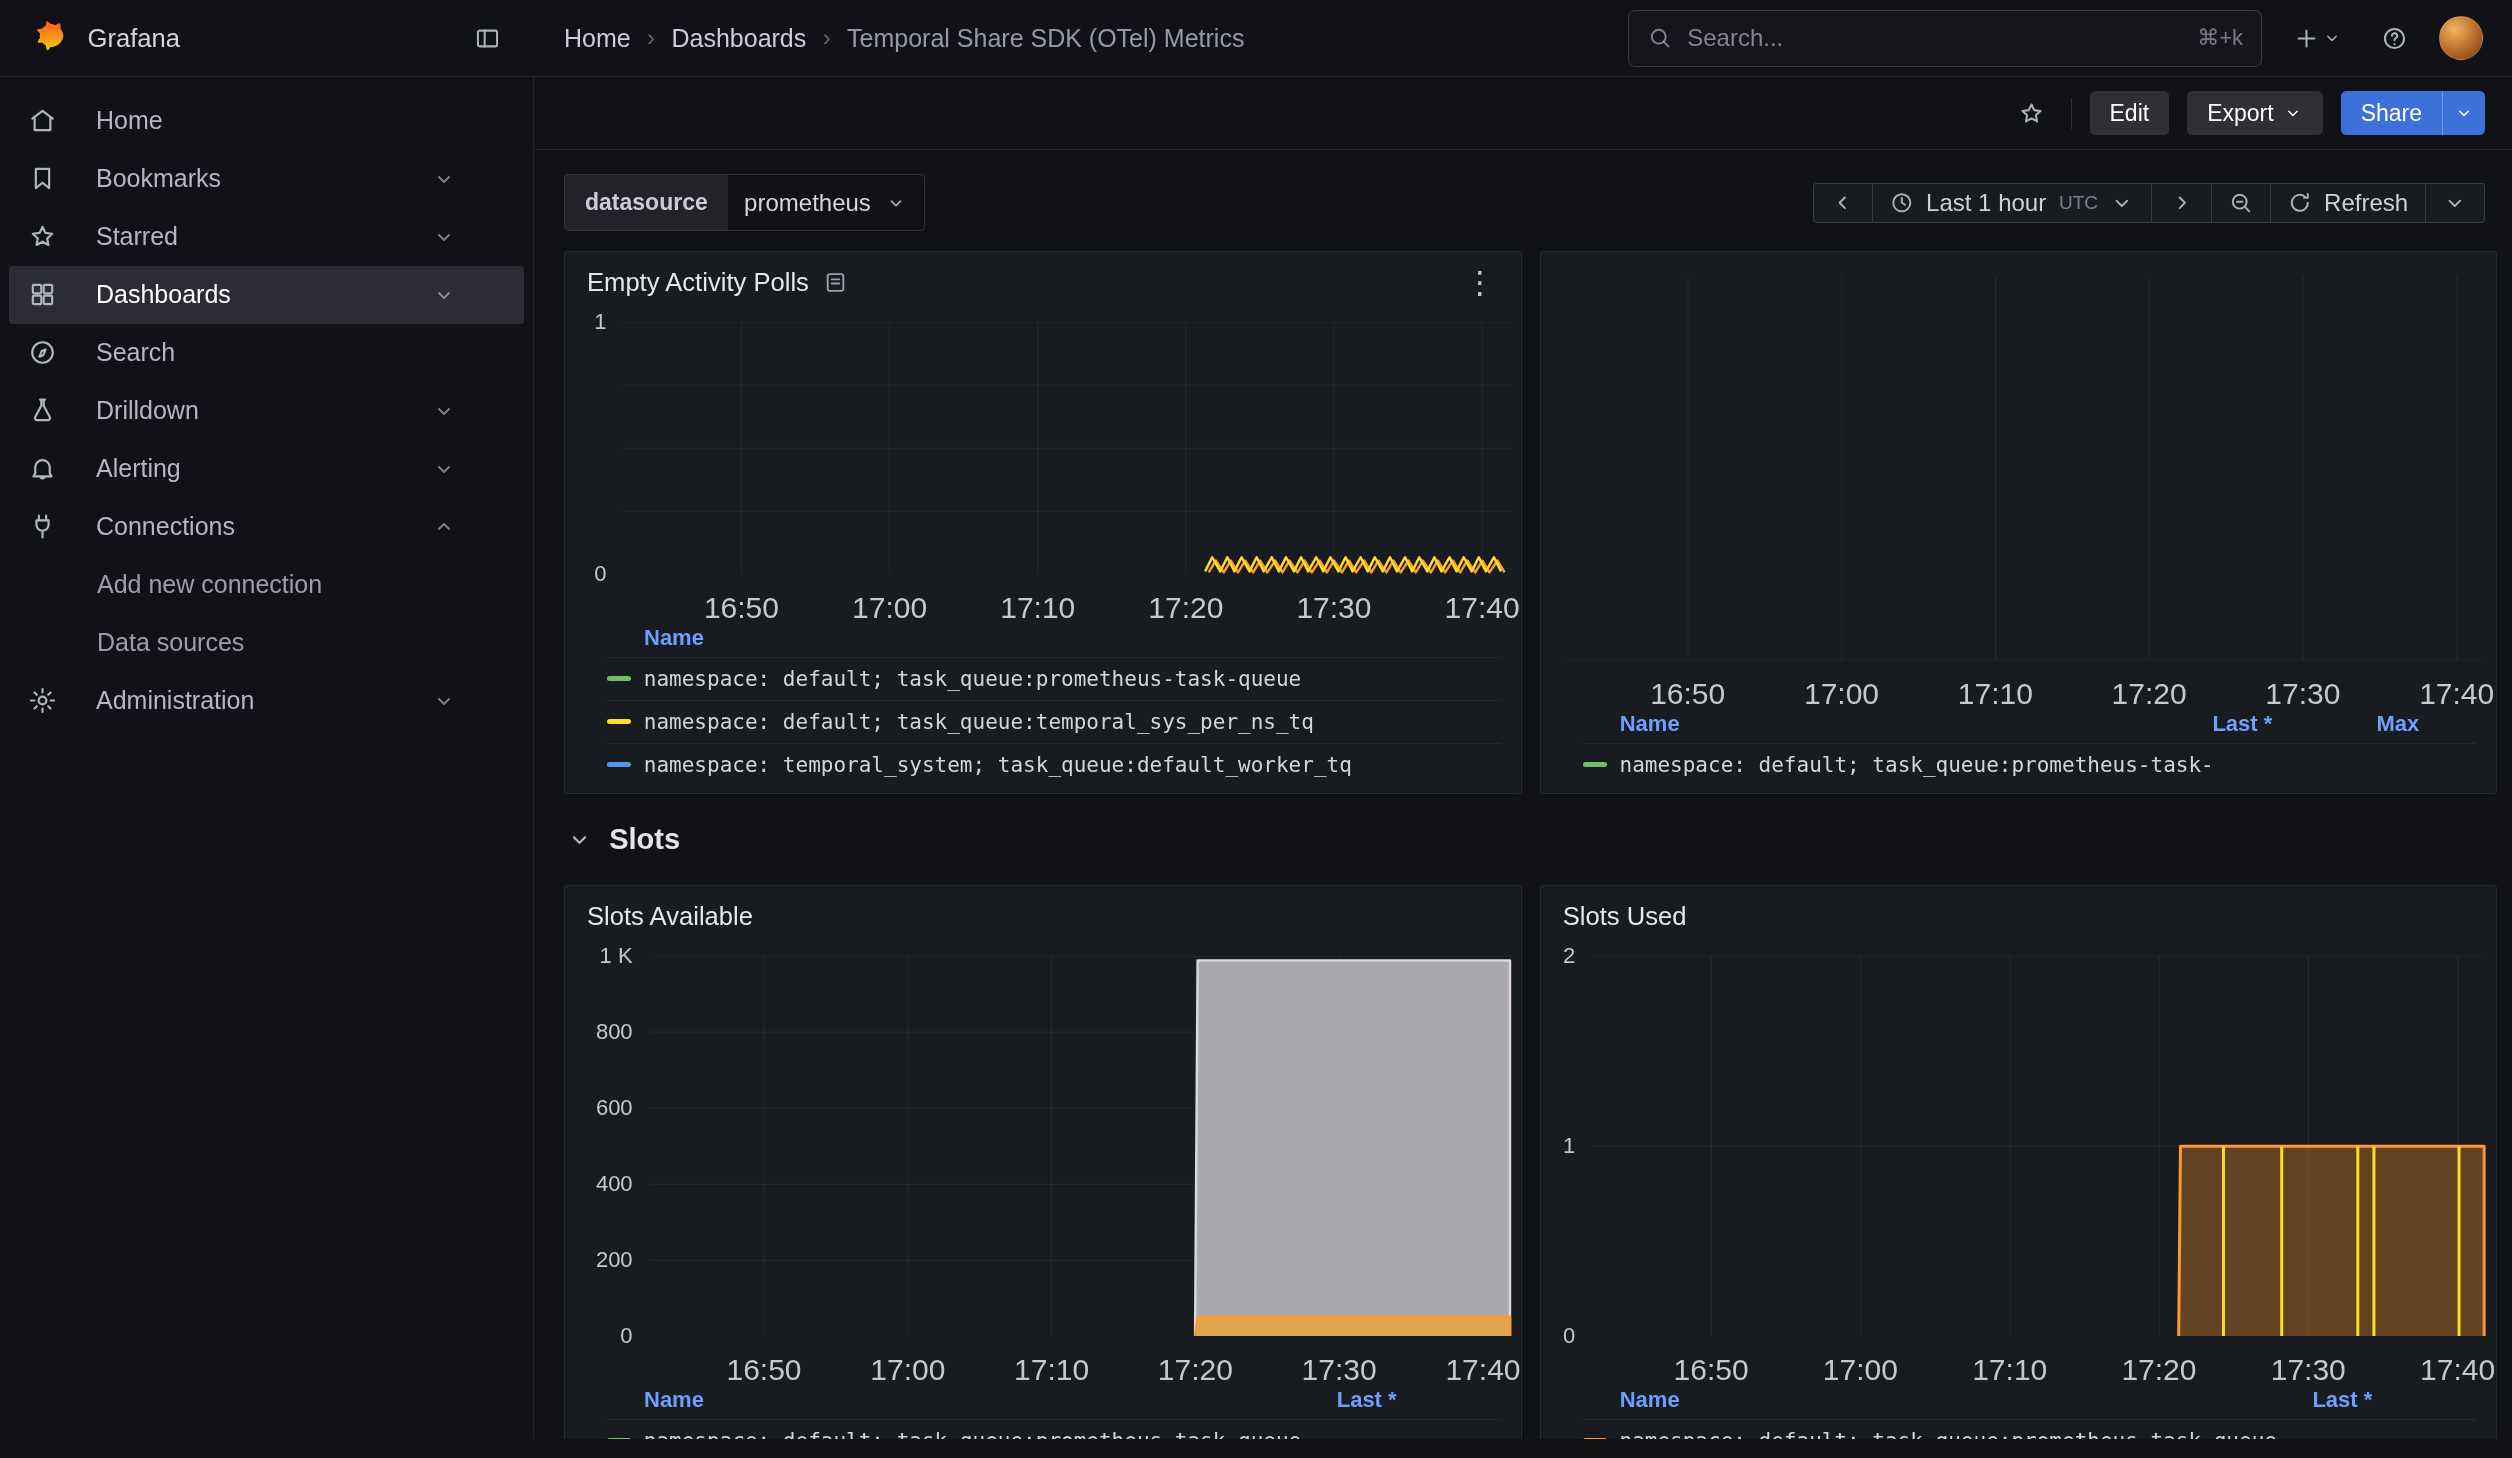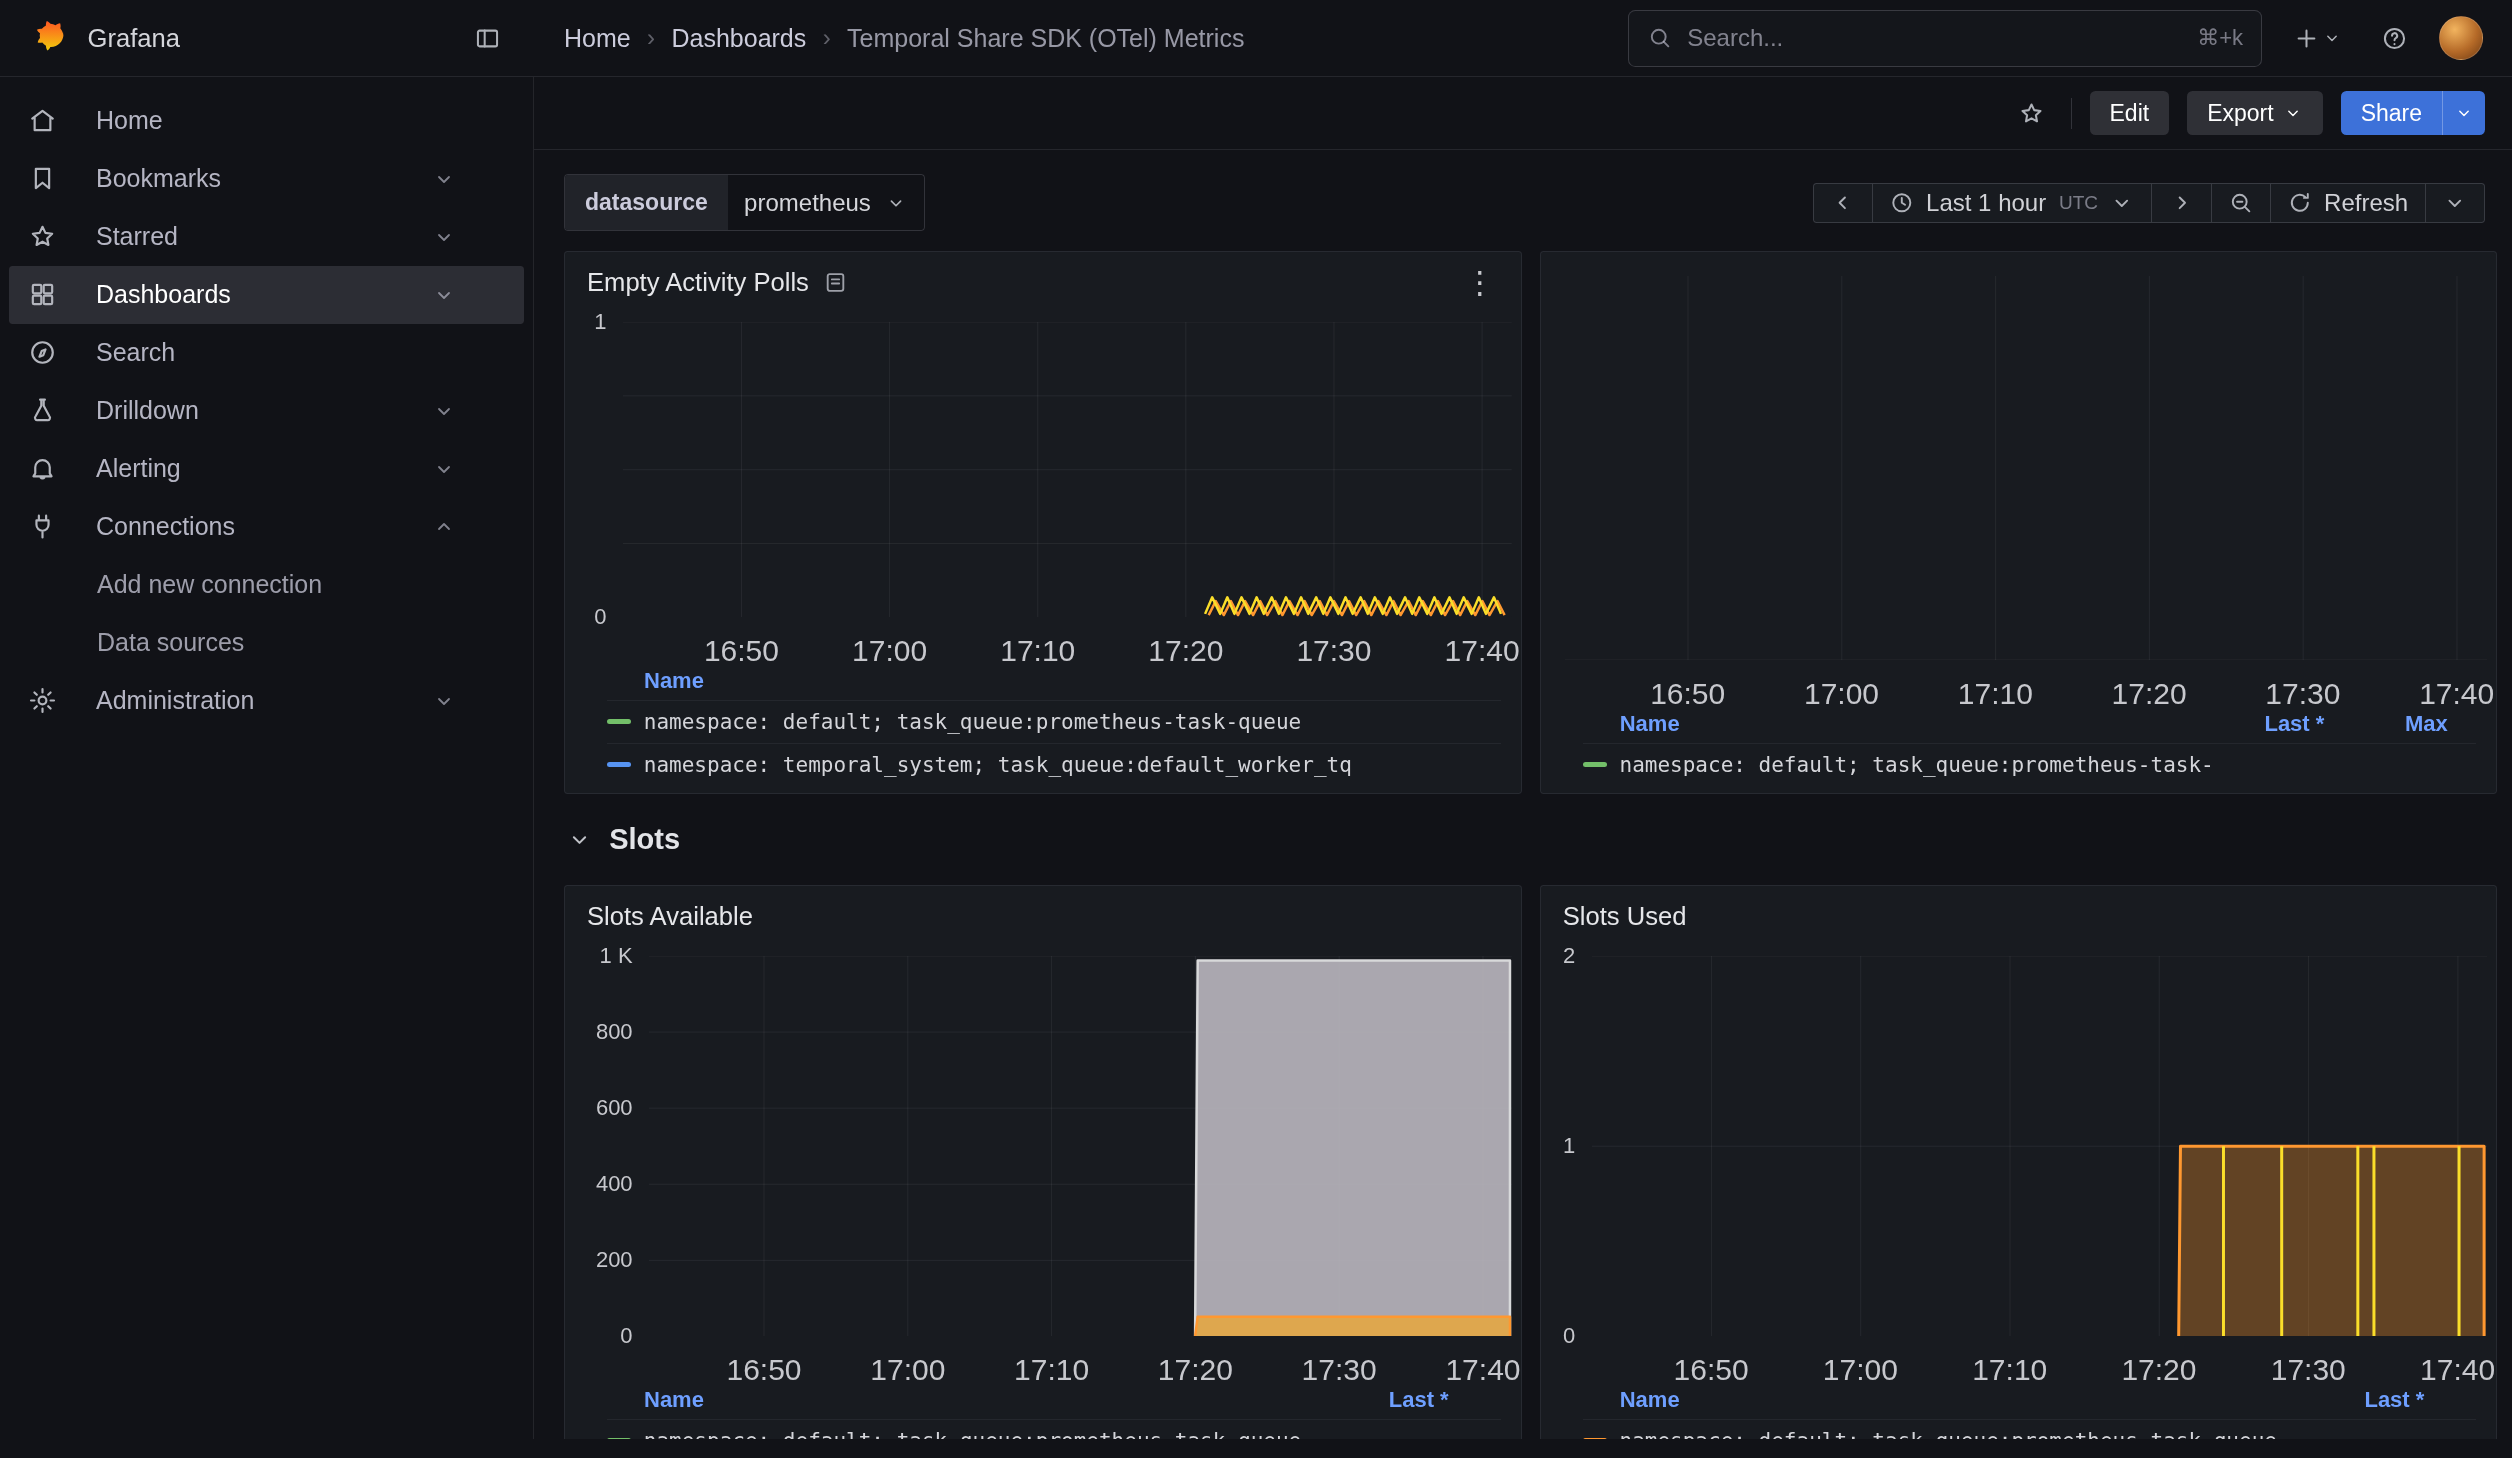--- a/index.html
+++ b/index.html
@@ -100,21 +100,21 @@
   .plot-wrap svg.plot { position:absolute; inset:0; width:100%; height:100%; }
   .ylabels { position:absolute; top:0; bottom:0; }
   .ylabel { position:absolute; right:16.4px; transform:translateY(50%); font-size:22px; color:#c7c8cd; white-space:nowrap; }
   .xlabels { flex:none; position:relative; height:42px; }
   .xlabel { position:absolute; top:17px; transform:translateX(-50%); font-size:30px; color:#c7c8cd; white-space:nowrap;text-align:right; }
 
   .legend { flex:none; padding:3.7px 20px 7.3px 42px; overflow:hidden; }
   .lg-head { display:flex; align-items:center; height:37px; }
   .lg-col { font-size:22px; font-weight:700; color:#6e9fff; cursor:pointer; }
   .lg-col.name { flex:1; padding-left:37px; }
-  .lg-col.val { text-align:center; flex:none; }
+  .lg-col.val { text-align:left; flex:none; }
   .lg-row { display:flex; align-items:center; height:43px; border-top:0.9px solid rgba(204,204,220,.07); cursor:pointer; }
   .swatch { width:24px; height:4.6px; border-radius:2.7px; margin-right:12.8px; flex:none; }
   .lg-label { flex:1; min-width:0; font-family:"DejaVu Sans Mono","Liberation Mono",monospace;
               font-size:21px; color:#d4d5da; white-space:nowrap; overflow:hidden; }
   .lg-val { flex:none; text-align:right; font-size:21px; color:#d4d5da; }
 </style>
 </head>
 <body>
 
 <header class="nav">
@@ -456,20 +456,24 @@
           </div>
         <div class="legend">
             <div class="lg-head">
               <span class="lg-col name">Name</span>
             </div>
             <div class="lg-row">
               <span class="swatch" style="background: rgb(115, 191, 105);"></span>
               <span class="lg-label">namespace: default; task_queue:prometheus-task-queue</span>
             </div>
             <div class="lg-row">
+              <span class="swatch" style="background: rgb(250, 222, 42);"></span>
+              <span class="lg-label">namespace: default; task_queue:temporal_sys_per_ns_tq</span>
+            </div>
+            <div class="lg-row">
               <span class="swatch" style="background: rgb(87, 148, 242);"></span>
               <span class="lg-label">namespace: temporal_system; task_queue:default_worker_tq</span>
             </div>
           </div>
       </section>
 
       <section class="panel">
         <div class="chart">
             <div class="plot-wrap" style="margin-left: 24px;">
               <div class="ylabels" style="left: -24px; width: 24px;"></div>

